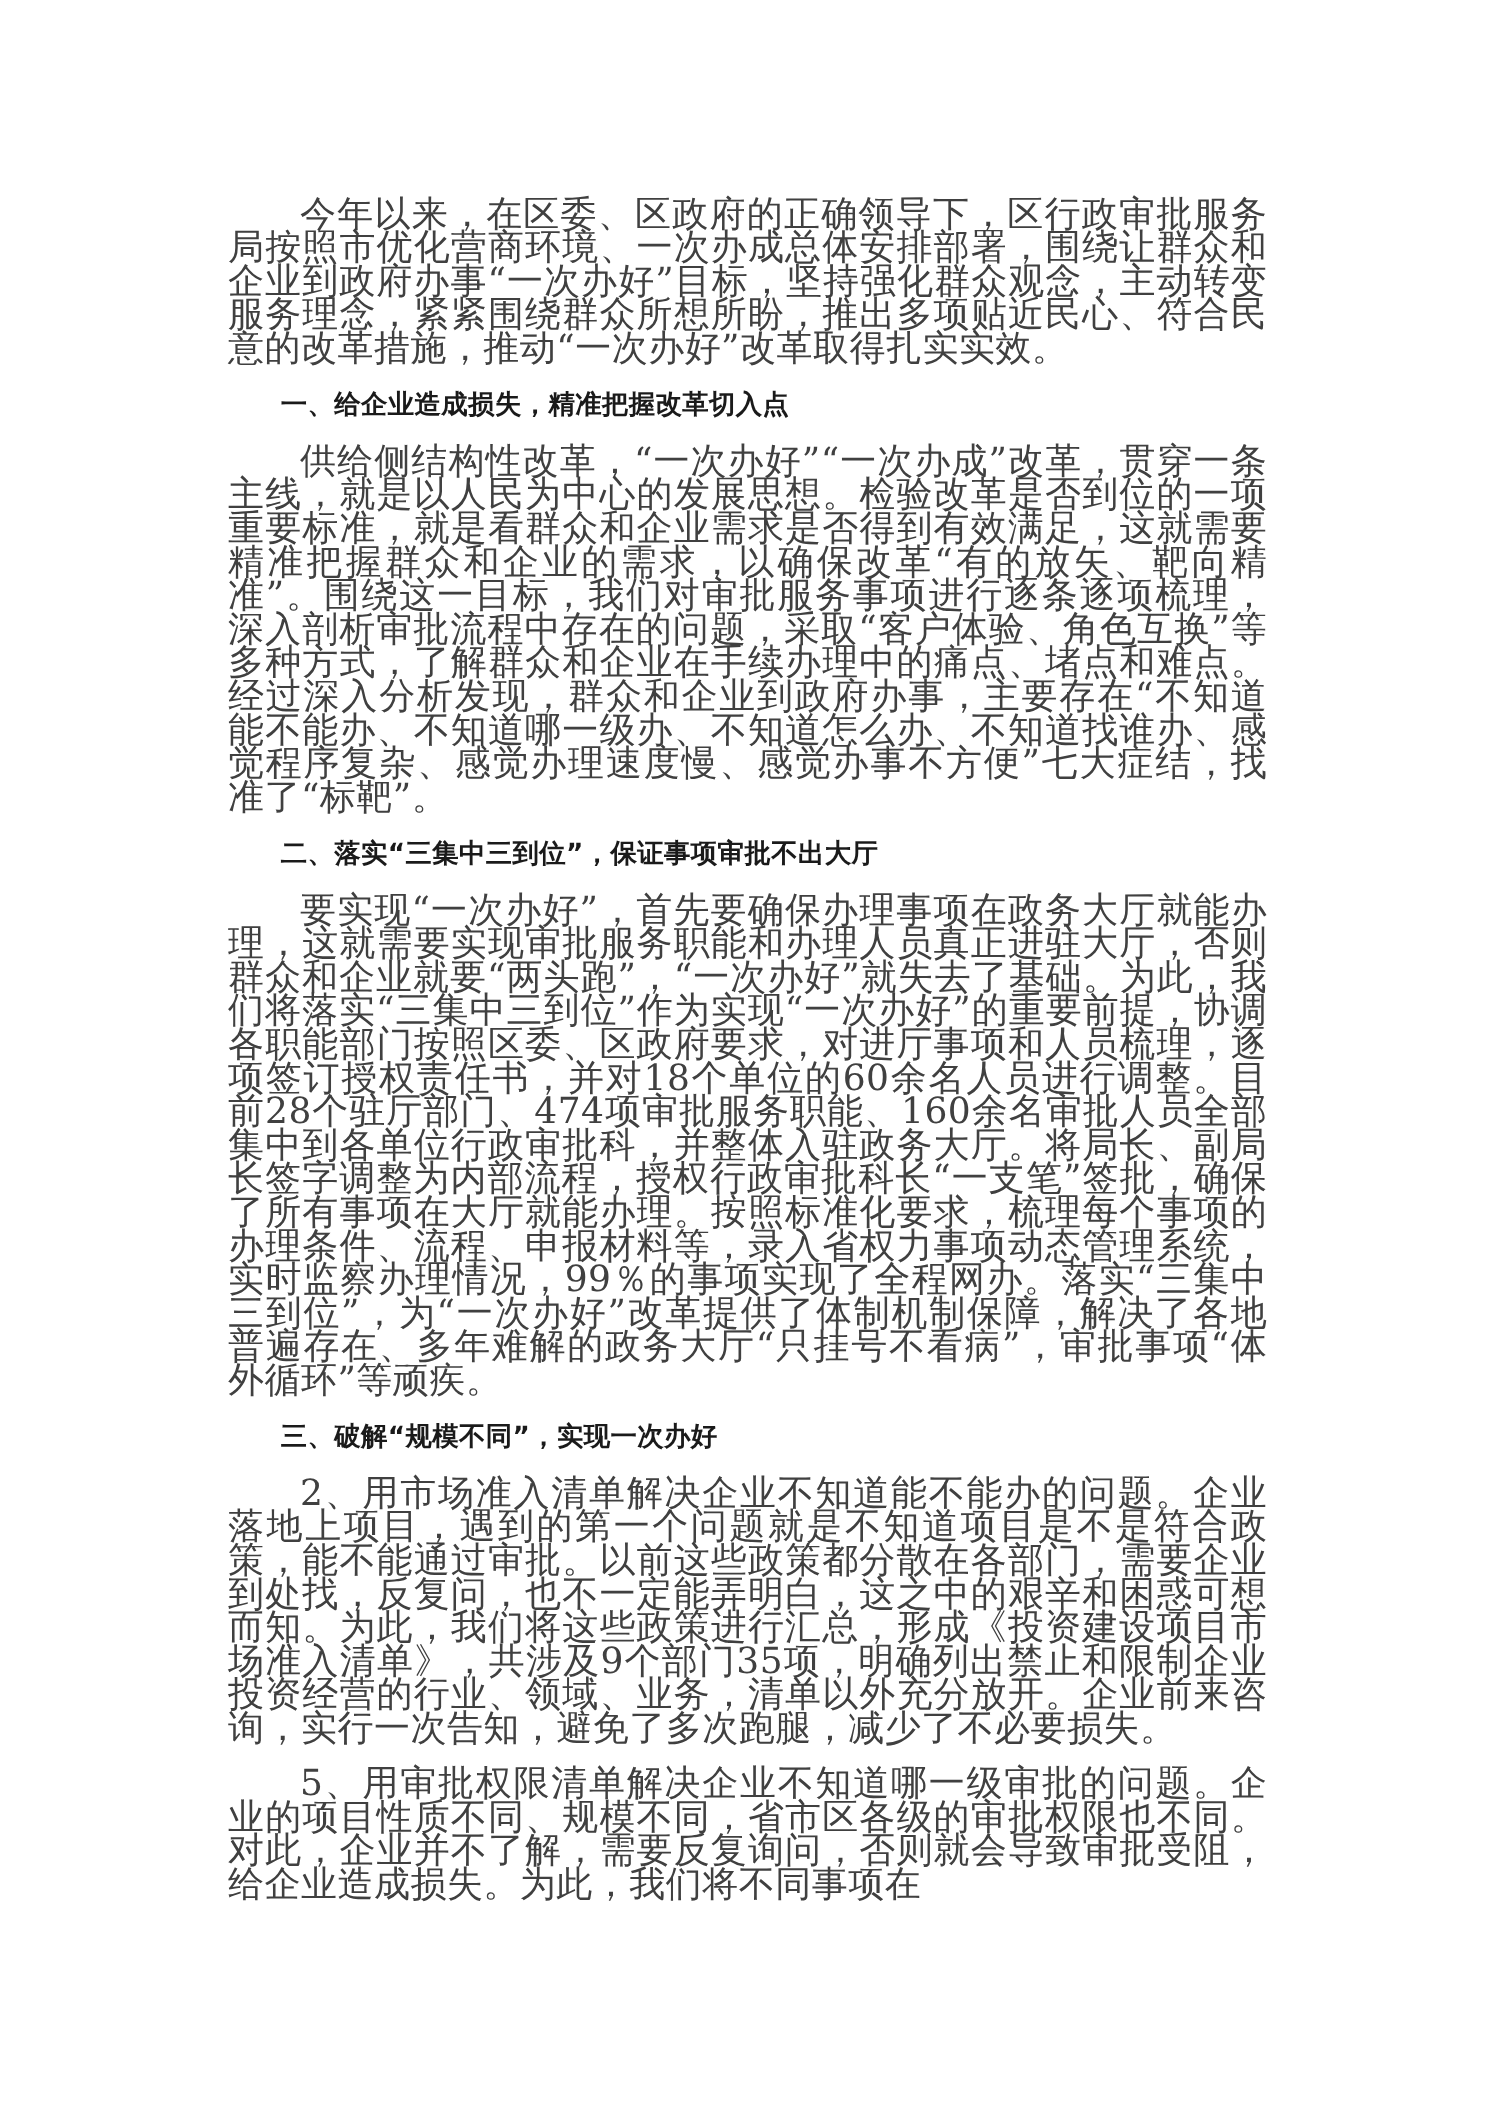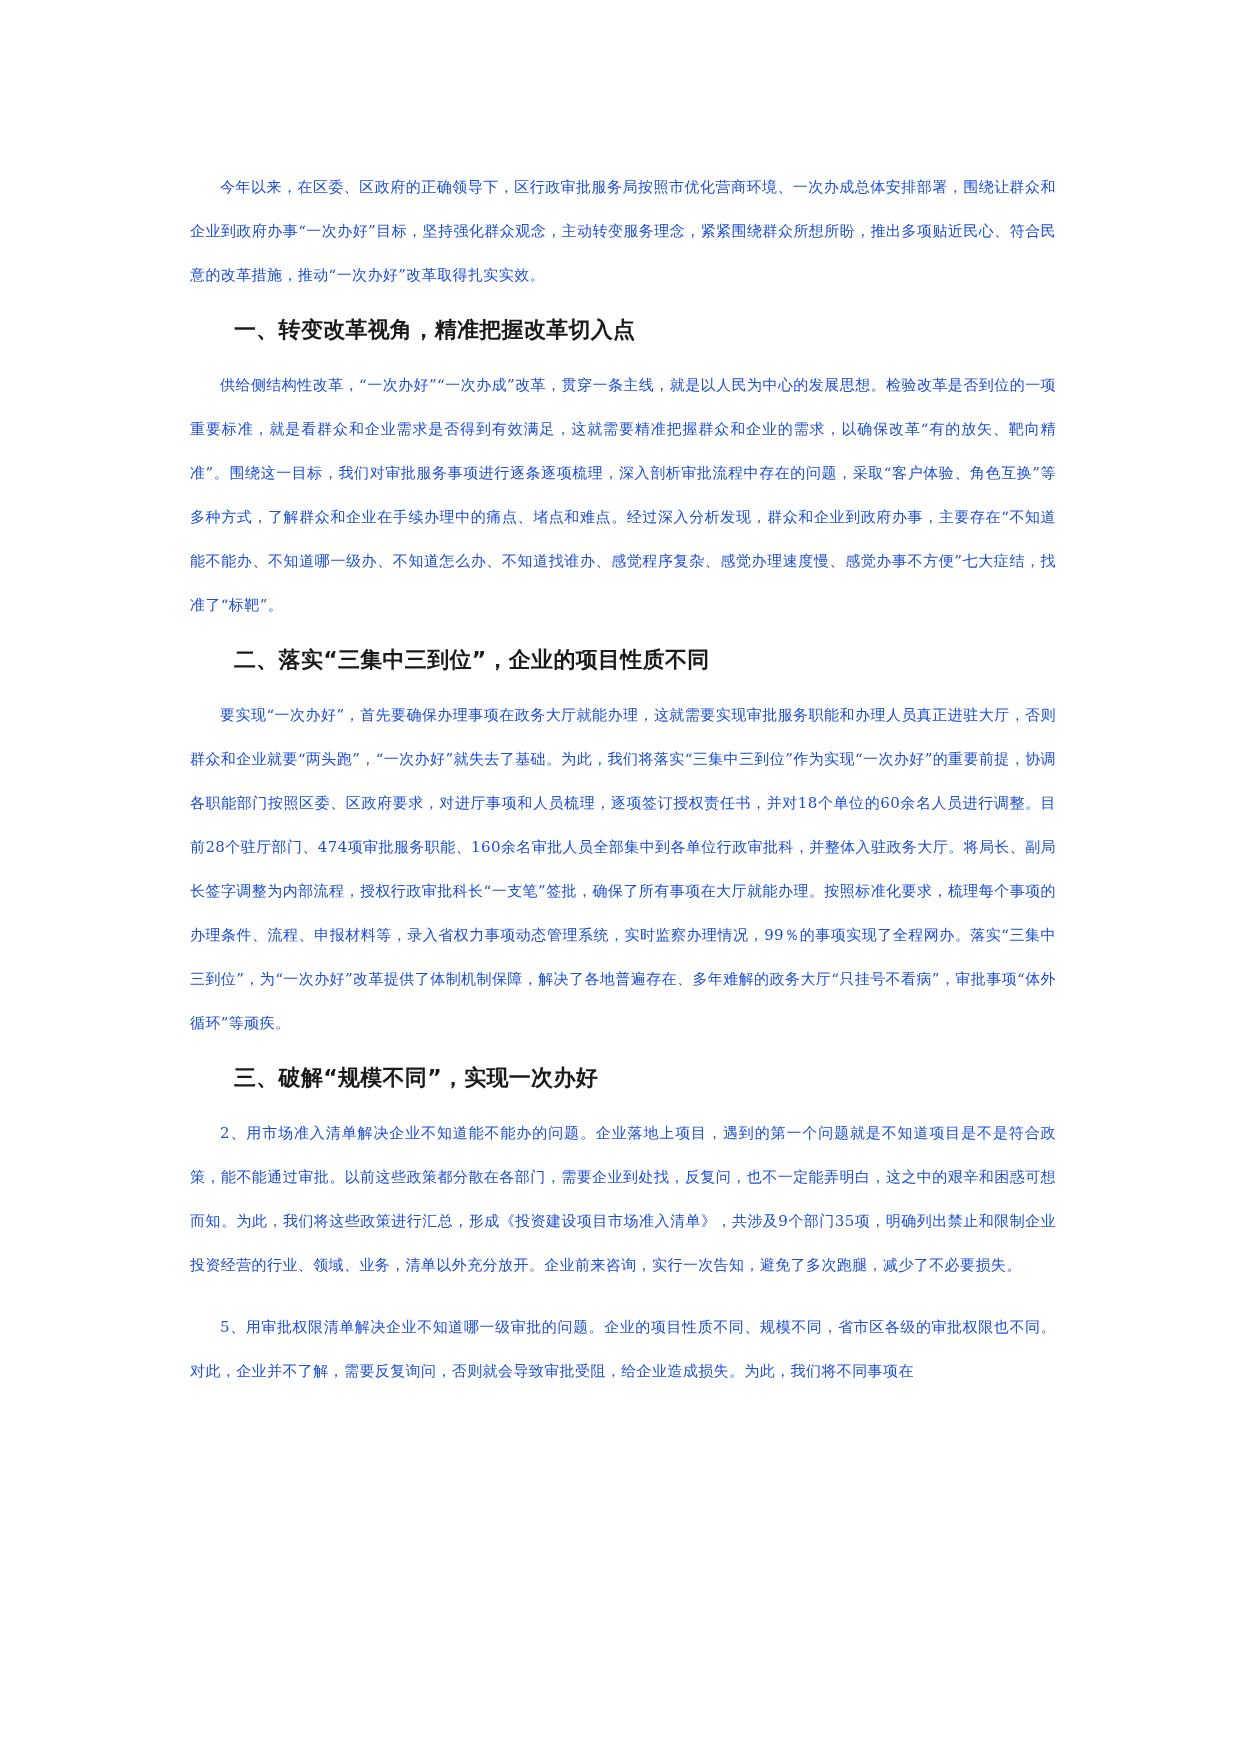--- a/index.html
+++ b/index.html
@@ -15,47 +15,47 @@
       font-family: "DejaVu Serif", "Liberation Serif", serif;
       color: #1a1a1a;
     }
     .page {
       position: absolute;
       left: 190px;
       top: 165px;
       width: 866px;
     }
     .para {
-      font-size: 15px;
-      line-height: 44px;
+      font-size: 30px;
+      line-height: 28px;
       text-indent: 2em;
       margin: 0 0 18px 0;
       text-align: justify;
       letter-spacing: 0.4px;
-      color: #1d4ed8;
+      color: #404040;
     }
     .heading {
       font-family: "DejaVu Sans", "Liberation Sans", sans-serif;
       font-weight: bold;
       font-size: 22px;
       line-height: 30px;
       text-indent: 2em;
       margin: 0 0 18px 0;
       color: #1a1a1a;
       letter-spacing: 0.3px;
     }
   </style>
 </head>
 <body>
 
 <div class="page">
   <p class="para">今年以来，在区委、区政府的正确领导下，区行政审批服务局按照市优化营商环境、一次办成总体安排部署，围绕让群众和企业到政府办事“一次办好”目标，坚持强化群众观念，主动转变服务理念，紧紧围绕群众所想所盼，推出多项贴近民心、符合民意的改革措施，推动“一次办好”改革取得扎实实效。</p>
 
-  <h2 class="heading">一、转变改革视角，精准把握改革切入点</h2>
+  <h2 class="heading">一、给企业造成损失，精准把握改革切入点</h2>
   <p class="para">供给侧结构性改革，“一次办好”“一次办成”改革，贯穿一条主线，就是以人民为中心的发展思想。检验改革是否到位的一项重要标准，就是看群众和企业需求是否得到有效满足，这就需要精准把握群众和企业的需求，以确保改革“有的放矢、靶向精准”。围绕这一目标，我们对审批服务事项进行逐条逐项梳理，深入剖析审批流程中存在的问题，采取“客户体验、角色互换”等多种方式，了解群众和企业在手续办理中的痛点、堵点和难点。经过深入分析发现，群众和企业到政府办事，主要存在“不知道能不能办、不知道哪一级办、不知道怎么办、不知道找谁办、感觉程序复杂、感觉办理速度慢、感觉办事不方便”七大症结，找准了“标靶”。</p>
 
-  <h2 class="heading">二、落实“三集中三到位”，企业的项目性质不同</h2>
+  <h2 class="heading">二、落实“三集中三到位”，保证事项审批不出大厅</h2>
   <p class="para">要实现“一次办好”，首先要确保办理事项在政务大厅就能办理，这就需要实现审批服务职能和办理人员真正进驻大厅，否则群众和企业就要“两头跑”，“一次办好”就失去了基础。为此，我们将落实“三集中三到位”作为实现“一次办好”的重要前提，协调各职能部门按照区委、区政府要求，对进厅事项和人员梳理，逐项签订授权责任书，并对18个单位的60余名人员进行调整。目前28个驻厅部门、474项审批服务职能、160余名审批人员全部集中到各单位行政审批科，并整体入驻政务大厅。将局长、副局长签字调整为内部流程，授权行政审批科长“一支笔”签批，确保了所有事项在大厅就能办理。按照标准化要求，梳理每个事项的办理条件、流程、申报材料等，录入省权力事项动态管理系统，实时监察办理情况，99％的事项实现了全程网办。落实“三集中三到位”，为“一次办好”改革提供了体制机制保障，解决了各地普遍存在、多年难解的政务大厅“只挂号不看病”，审批事项“体外循环”等顽疾。</p>
 
   <h2 class="heading">三、破解“规模不同”，实现一次办好</h2>
   <p class="para">2、用市场准入清单解决企业不知道能不能办的问题。企业落地上项目，遇到的第一个问题就是不知道项目是不是符合政策，能不能通过审批。以前这些政策都分散在各部门，需要企业到处找，反复问，也不一定能弄明白，这之中的艰辛和困惑可想而知。为此，我们将这些政策进行汇总，形成《投资建设项目市场准入清单》，共涉及9个部门35项，明确列出禁止和限制企业投资经营的行业、领域、业务，清单以外充分放开。企业前来咨询，实行一次告知，避免了多次跑腿，减少了不必要损失。</p>
   <p class="para">5、用审批权限清单解决企业不知道哪一级审批的问题。企业的项目性质不同、规模不同，省市区各级的审批权限也不同。对此，企业并不了解，需要反复询问，否则就会导致审批受阻，给企业造成损失。为此，我们将不同事项在</p>
 </div>
 
 </body></html>

